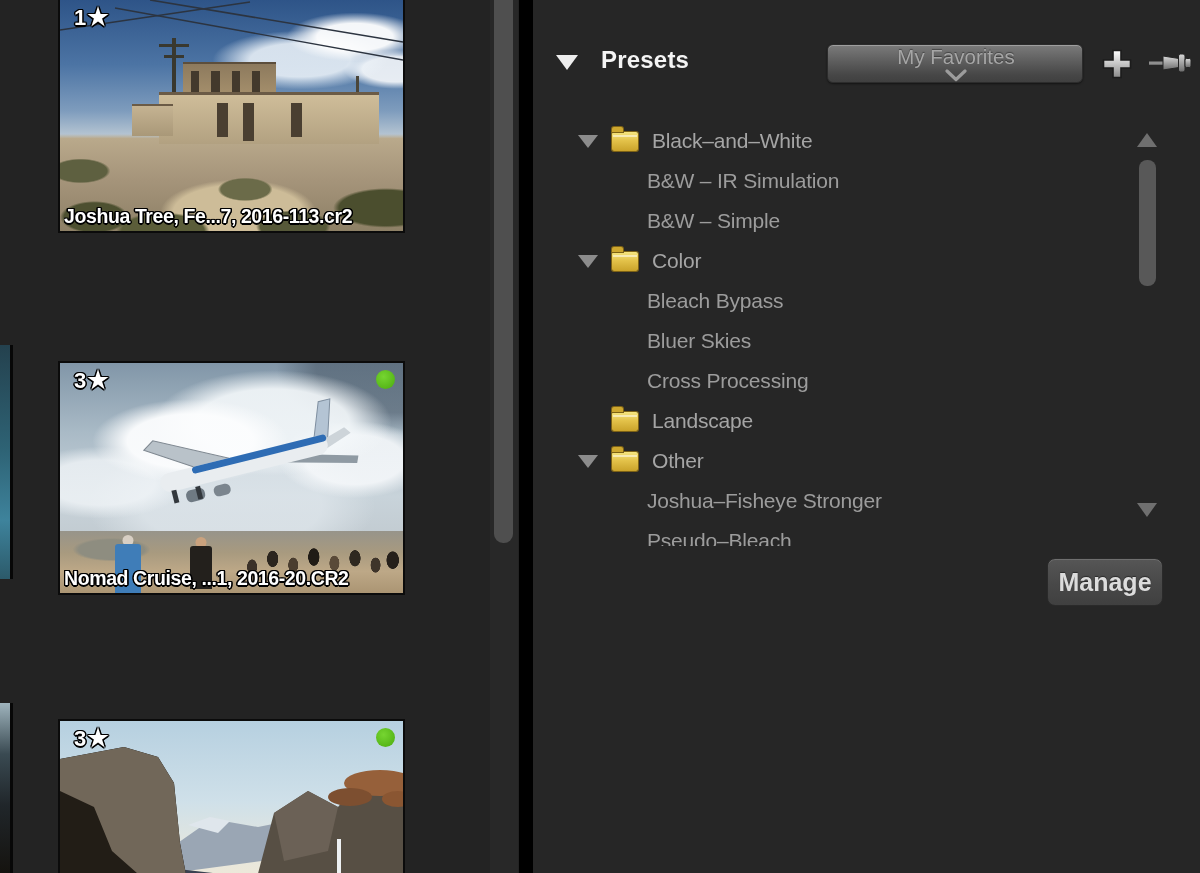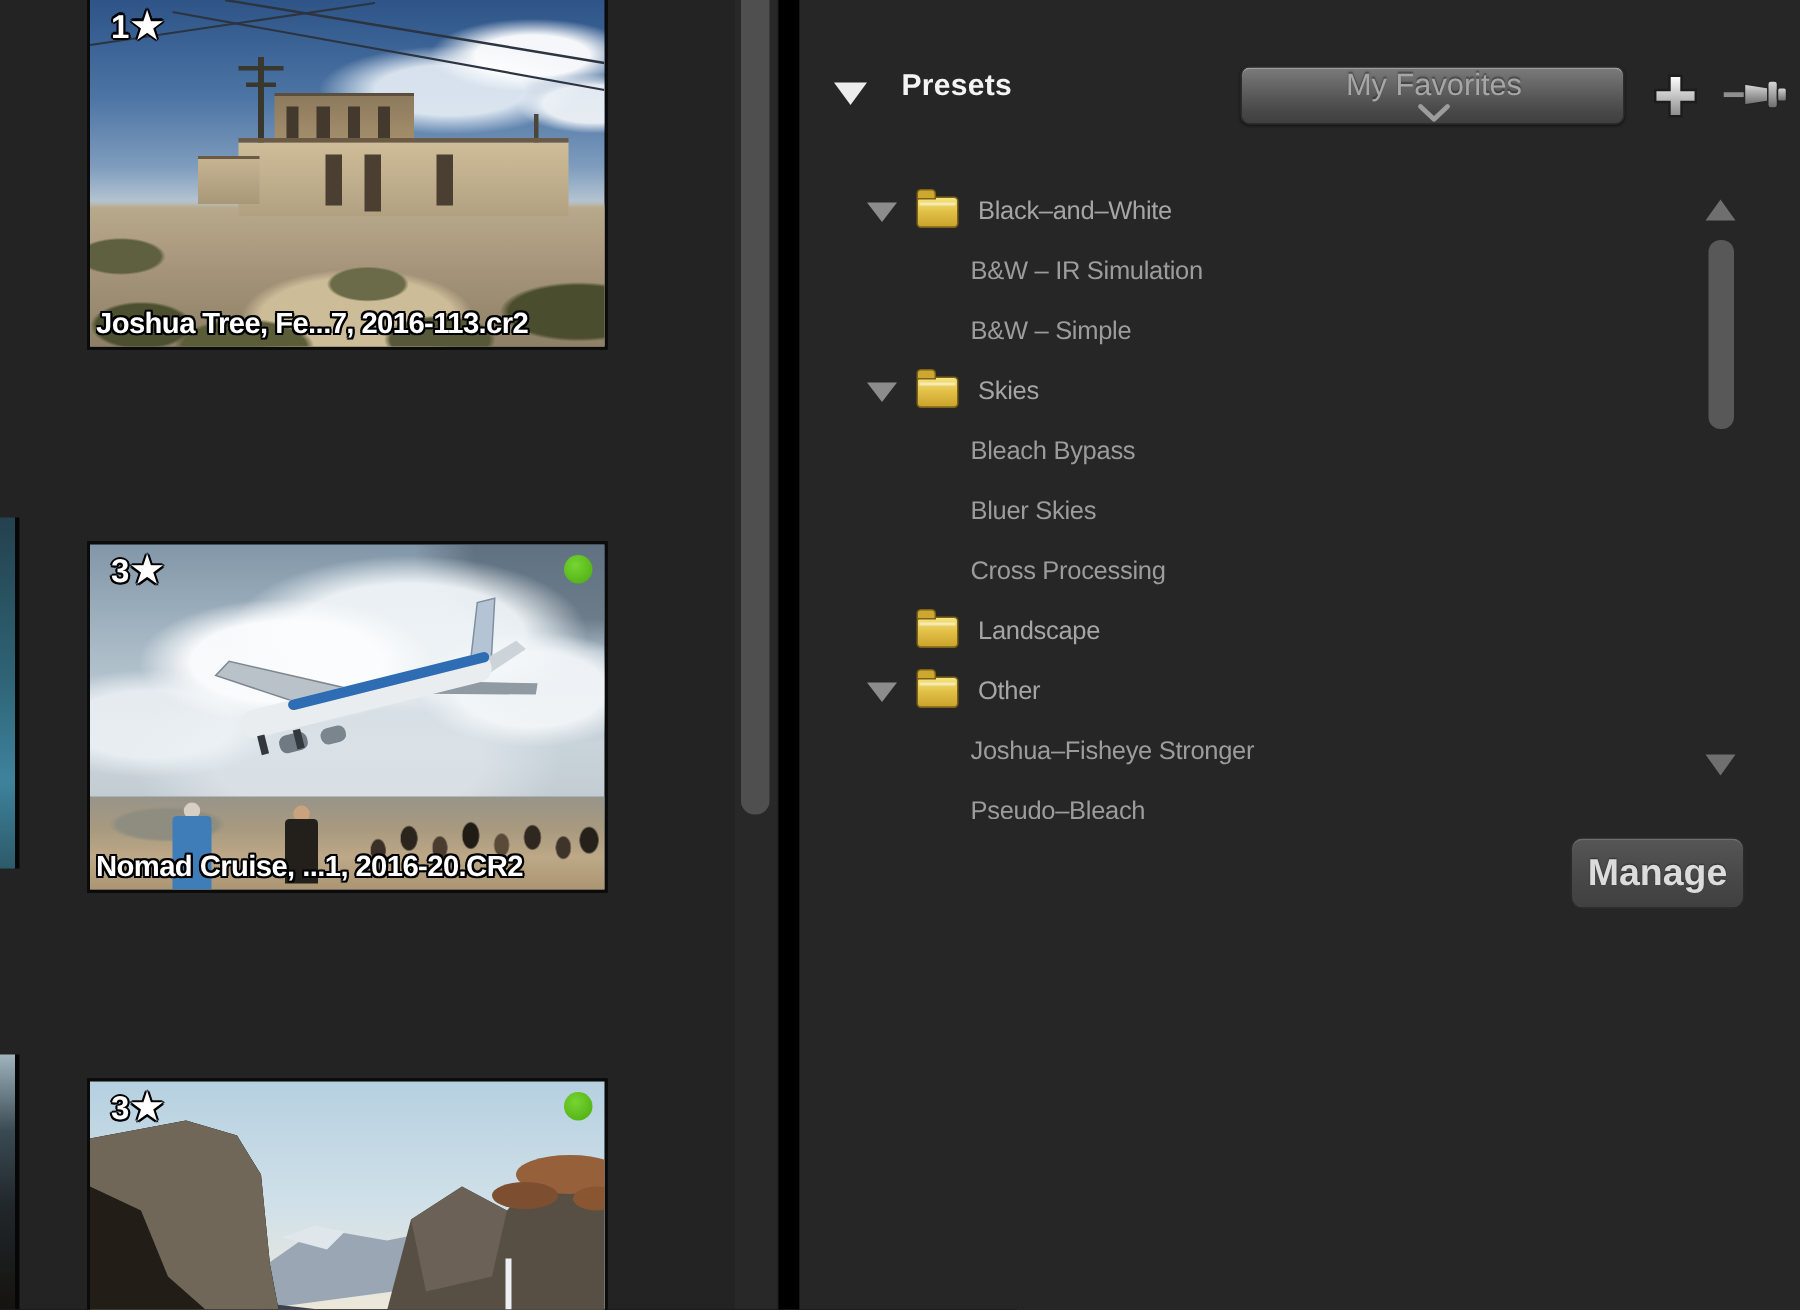--- a/index.html
+++ b/index.html
@@ -82,33 +82,33 @@
 
   .film-scroll-track{position:absolute;left:490px;top:0;width:28px;height:873px;background:#282828;}
   .film-scroll-thumb{position:absolute;left:4px;top:-10px;width:19px;height:553px;border-radius:9px;background:#4f4f4f;}
 
   
   .panel-divider{position:absolute;left:519px;top:0;width:14px;height:873px;background:#000;}
 
   
   .presets-panel{position:absolute;left:533px;top:0;width:667px;height:873px;background:#262626;}
   .hdr-tri{position:absolute;left:23px;top:55px;width:0;height:0;border-left:11px solid transparent;border-right:11px solid transparent;border-top:15px solid #ededed;cursor:pointer;}
-  .panel-title{position:absolute;left:68px;top:46px;font-size:20px;font-weight:bold;color:#f4f4f4;letter-spacing:.2px;}
+  .panel-title{position:absolute;left:68px;top:46px;font-size:24px;font-weight:bold;color:#f4f4f4;letter-spacing:.2px;}
   .dropdown{position:absolute;left:294px;top:44px;width:256px;height:39px;box-sizing:border-box;border-radius:6px;border:1px solid #2c2c2c;
     background:linear-gradient(180deg,#7b7b7b 0%,#5d5d5d 45%,#474747 80%,#404040 100%);
     box-shadow:inset 0 1px 0 rgba(255,255,255,.28), 0 1px 2px rgba(0,0,0,.5);
     display:flex;align-items:center;justify-content:space-between;padding:0 14px 0 16px;cursor:pointer;flex-direction:column;}
   .dropdown .val{color:#a6a6a6;font-size:20.5px;text-shadow:0 -1px 1px rgba(0,0,0,.4);}
   .icon-btn{position:absolute;cursor:pointer;}
   .plus-btn{left:569px;top:49px;width:30px;height:30px;}
   .pin-btn{left:616px;top:51px;width:46px;height:24px;}
 
   .tree{position:absolute;left:0;top:121px;width:596px;height:425px;overflow:hidden;}
   .tree-row{height:40px;display:flex;align-items:center;cursor:pointer;}
-  .tree-row .lbl{font-size:17px;color:#9c9c9c;letter-spacing:-0.2px;white-space:nowrap;}
+  .tree-row .lbl{font-size:21px;color:#9c9c9c;letter-spacing:-0.2px;white-space:nowrap;}
   .tree-row.folder .lbl{color:#a5a5a5;}
   .tri{width:0;height:0;border-left:10px solid transparent;border-right:10px solid transparent;border-top:13px solid #8c8c8c;margin-left:45px;flex:0 0 auto;}
   .tri-spacer{width:20px;margin-left:45px;flex:0 0 auto;}
   .folder-icon{position:relative;width:26px;height:19px;margin-left:14px;flex:0 0 auto;border-radius:2px;
     background:linear-gradient(180deg,#f5e57f 0%,#e3c24a 45%,#caa32a 100%);box-shadow:0 0 0 1px #7d6216;}
   .folder-icon::before{content:"";position:absolute;top:-5px;left:0;width:11px;height:5px;background:#cda72f;border-radius:2px 2px 0 0;box-shadow:0 0 0 1px #7d6216;}
   .folder-icon::after{content:"";position:absolute;top:3px;left:1px;right:1px;height:2px;background:rgba(255,255,255,.5);}
   .tree-row.folder .lbl{margin-left:14px;}
   .tree-row.item .lbl{margin-left:114px;}
 
@@ -269,21 +269,21 @@
       </div>
       <div class="tree-row item">
         <span class="lbl">B&amp;W – IR Simulation</span>
       </div>
       <div class="tree-row item">
         <span class="lbl">B&amp;W – Simple</span>
       </div>
       <div class="tree-row folder">
         <span class="tri"></span>
         <span class="folder-icon"></span>
-        <span class="lbl">Skies</span>
+        <span class="lbl">Color</span>
       </div>
       <div class="tree-row item">
         <span class="lbl">Bleach Bypass</span>
       </div>
       <div class="tree-row item">
         <span class="lbl">Bluer Skies</span>
       </div>
       <div class="tree-row item">
         <span class="lbl">Cross Processing</span>
       </div>

